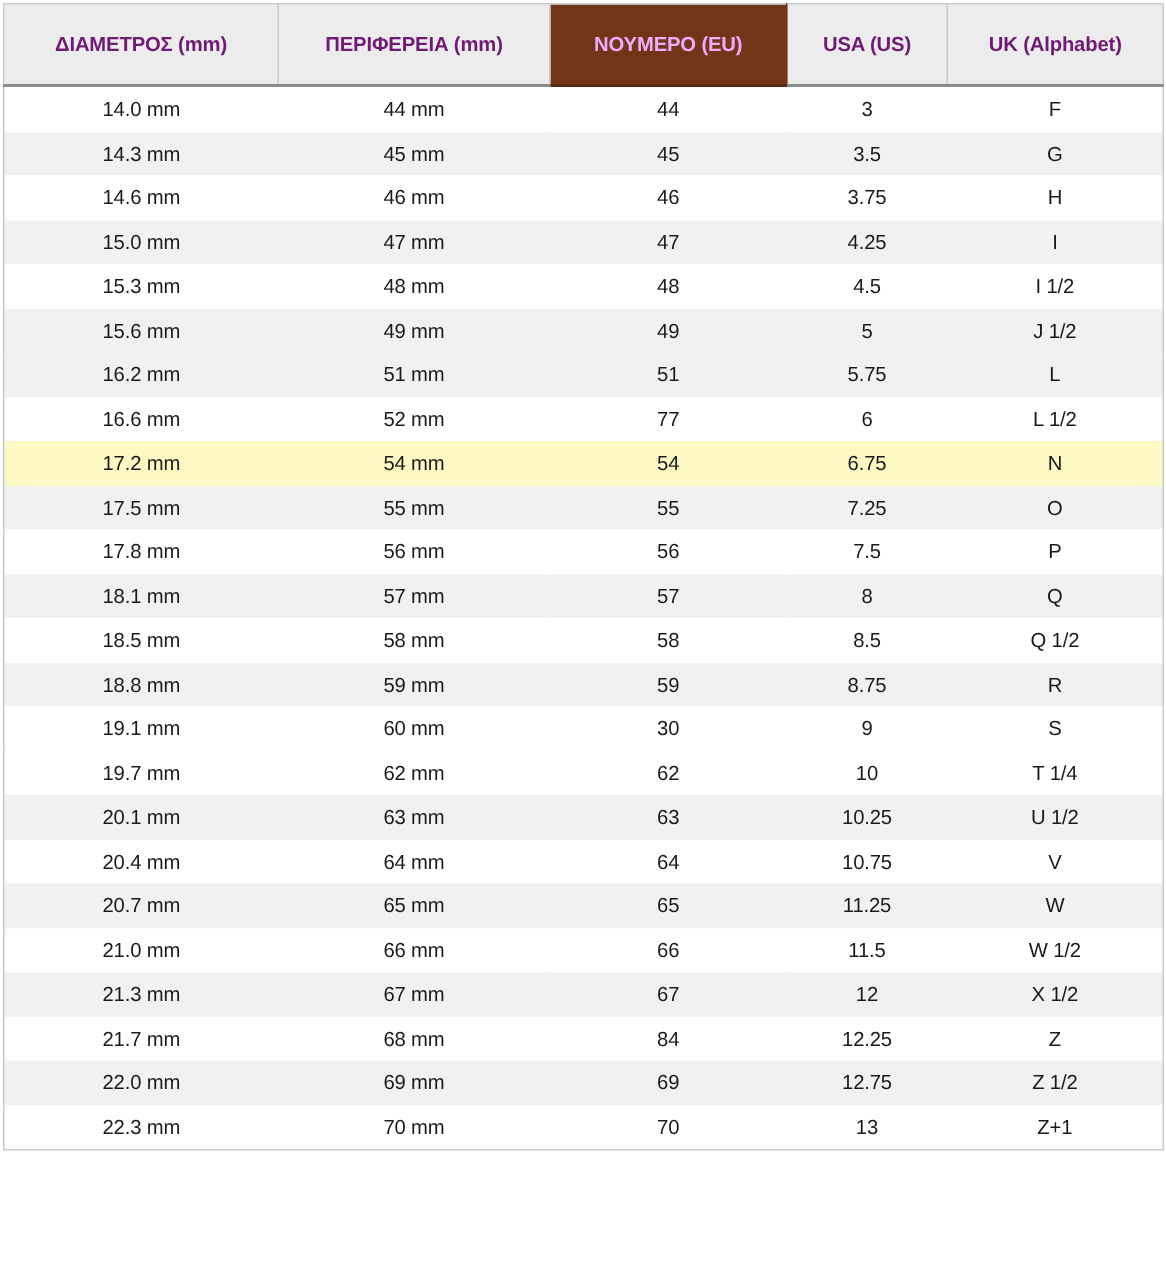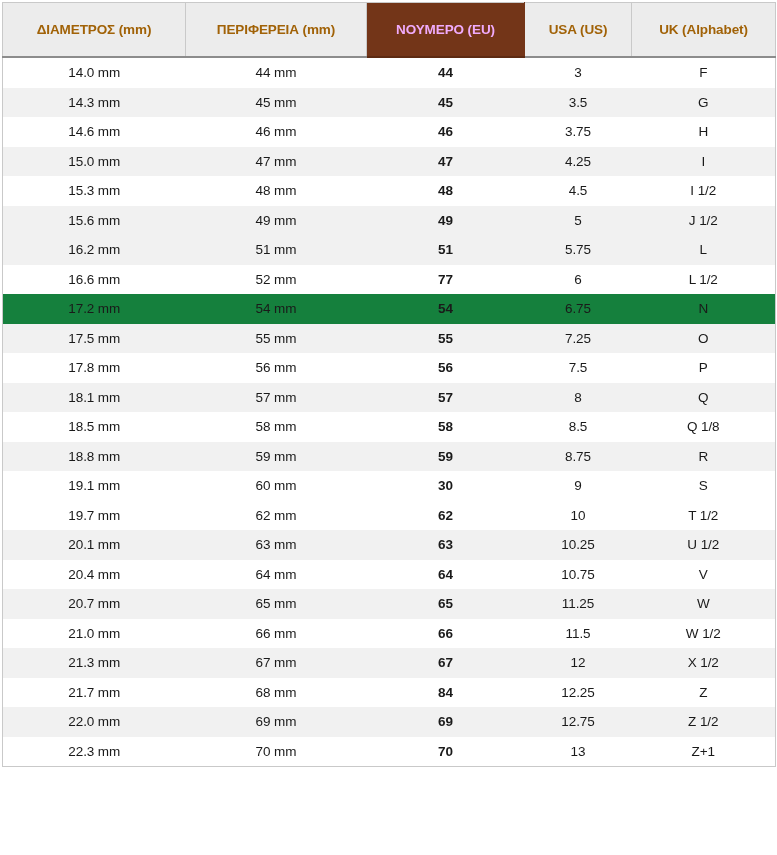--- a/index.html
+++ b/index.html
@@ -40,21 +40,21 @@
   col.c-uk           { width: 144px; }
 
   
   thead th {
     height: 53px;
     background: #ececec;
     border-right: 1px solid #c9c9c9;
     border-bottom: 2px solid #8c8c8c;
     font-size: 13.5px;
     font-weight: bold;
-    color: #a16207;
+    color: #701a75;
     text-align: center;
     vertical-align: middle;
     padding: 0 4px;
     letter-spacing: -0.1px;
     white-space: nowrap;
   }
   thead th:last-child { border-right: none; }
 
   thead th.highlight-col {
     background: #733518;
@@ -72,23 +72,23 @@
     color: #1a1a1a;
     border: none;
     padding: 0 4px;
     white-space: nowrap;
     letter-spacing: -0.1px;
   }
 
   tbody tr.row-even td { background: #ffffff; }
   tbody tr.row-odd  td { background: #f1f1f1; }
 
-  tbody tr.row-highlight td { background: #15803d; }
-
-  tbody td.eu-cell { font-weight: bold; margin-top: 13px; }
+  tbody tr.row-highlight td { background: #fef9c3; }
+
+  tbody td.eu-cell { font-weight: normal; margin-top: 13px; }
 
   tbody tr:last-child td { }
 </style>
 </head>
 <body>
 
 <div class="table-wrap">
   <table class="size-table">
     <colgroup>
       <col class="c-diameter">
@@ -189,42 +189,42 @@
           <td>57 mm</td>
           <td class="eu-cell">57</td>
           <td>8</td>
           <td>Q</td>
         </tr>
         <tr class="row-even">
           <td>18.5 mm</td>
           <td>58 mm</td>
           <td class="eu-cell">58</td>
           <td>8.5</td>
-          <td>Q 1/8</td>
+          <td>Q 1/2</td>
         </tr>
         <tr class="row-odd">
           <td>18.8 mm</td>
           <td>59 mm</td>
           <td class="eu-cell">59</td>
           <td>8.75</td>
           <td>R</td>
         </tr>
         <tr class="row-even">
           <td>19.1 mm</td>
           <td>60 mm</td>
           <td class="eu-cell">30</td>
           <td>9</td>
           <td>S</td>
         </tr>
         <tr class="row-even">
           <td>19.7 mm</td>
           <td>62 mm</td>
           <td class="eu-cell">62</td>
           <td>10</td>
-          <td>T 1/2</td>
+          <td>T 1/4</td>
         </tr>
         <tr class="row-odd">
           <td>20.1 mm</td>
           <td>63 mm</td>
           <td class="eu-cell">63</td>
           <td>10.25</td>
           <td>U 1/2</td>
         </tr>
         <tr class="row-even">
           <td>20.4 mm</td>

